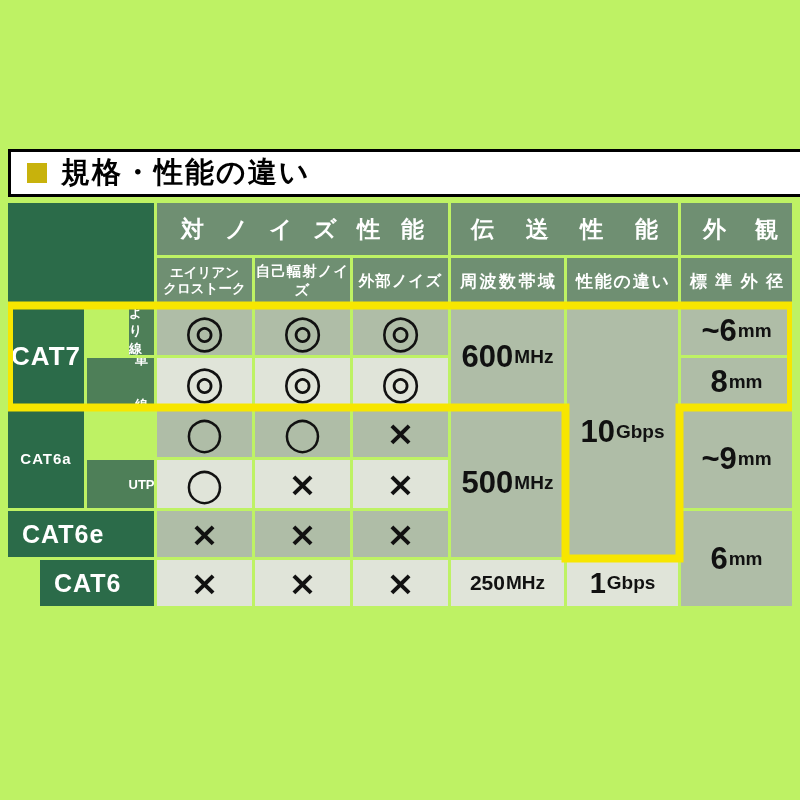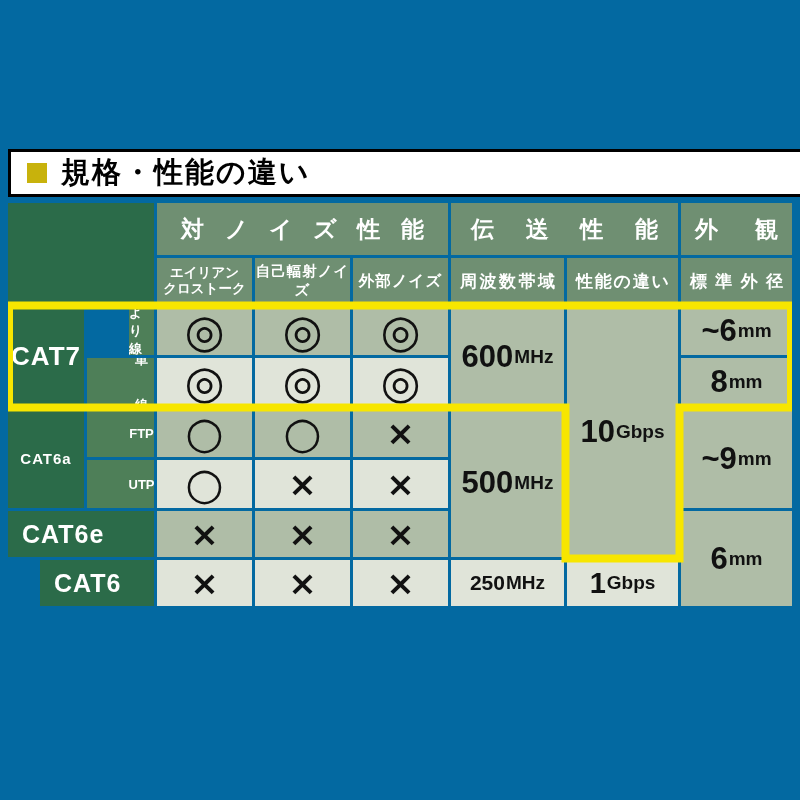--- a/index.html
+++ b/index.html
@@ -1,16 +1,16 @@
 <!DOCTYPE html>
 <html><head>
 <meta charset="utf-8">
 <style>
   html,body{margin:0;padding:0;background:#ffffff;}
-  .page{position:relative;width:800px;height:800px;background:#0369a1;overflow:hidden;
+  .page{position:relative;width:800px;height:800px;background:#bef264;overflow:hidden;
         font-family:"Liberation Sans","DejaVu Sans",sans-serif;color:#111;}
 
   
   .title-box{position:absolute;left:8px;top:149px;width:776px;height:42px;
              border:3px solid #000;background:#fff;display:flex;align-items:center;
              padding-left:16px;box-sizing:content-box;}
   .title-bullet{width:20px;height:20px;background:#c8b20c;margin-right:14px;flex:0 0 auto;}
   .title-text{font-size:29px;font-weight:bold;letter-spacing:2px;color:#000;}
 
   
@@ -62,21 +62,21 @@
 
   <div class="spec-table">
 
     <div class="cell dark" style="grid-column:1/3;grid-row:1/3;"></div>
     <div class="cell sageH" style="grid-column:3/6;grid-row:1;">
       <span class="grp" style="padding:0 24px;">対ノイズ性能</span>
     </div>
     <div class="cell sageH" style="grid-column:6/8;grid-row:1;">
       <span class="grp" style="padding:0 20px;">伝送性能</span>
     </div>
-    <div class="cell sageH" style="grid-column:8;grid-row:1;">
+    <div class="cell sageH" style="grid-column:8;grid-row:1;padding-left:8px;">
       <span class="grp" style="padding:0 14px;">外観</span>
     </div>
 
     <div class="cell sageH" style="grid-column:3;grid-row:2;">
       <span class="subsmall"><span>エイリアン</span><br><span>クロストーク</span></span>
     </div>
     <div class="cell sageH" style="grid-column:4;grid-row:2;">
       <span class="subh" style="font-size:14.5px;">自己輻射ノイズ</span>
     </div>
     <div class="cell sageH" style="grid-column:5;grid-row:2;">
@@ -129,23 +129,20 @@
     <div class="cell sage val" style="grid-column:8;grid-row:3;">
       <span class="num">~6</span>
         <span class="unit">mm</span>
     </div>
     <div class="cell sage val" style="grid-column:8;grid-row:4;">
       <span class="num">8</span>
         <span class="unit">mm</span>
     </div>
 
     <div class="cell dark catlbl" style="grid-column:1;grid-row:5/7;font-size:15px;">CAT6a</div>
-    <div class="cell mid" style="grid-column:2;grid-row:5;">
-      <span class="rowsub jfy" style="padding:0 12px;">FTP</span>
-    </div>
     <div class="cell mid" style="grid-column:2;grid-row:6;">
       <span class="rowsub jfy" style="padding:0 0;">UTP</span>
     </div>
 
     <div class="cell sage" style="grid-column:3;grid-row:5;">
         <span class="sym sym-circle">○</span>
       </div>
     <div class="cell sage" style="grid-column:4;grid-row:5;">
         <span class="sym sym-circle">○</span>
       </div>

